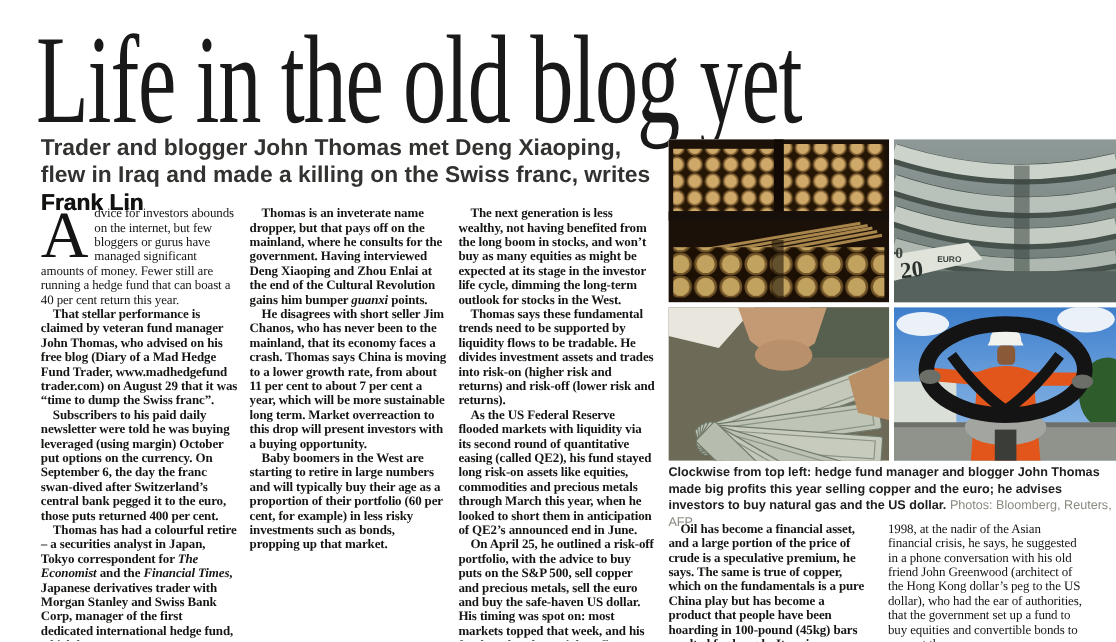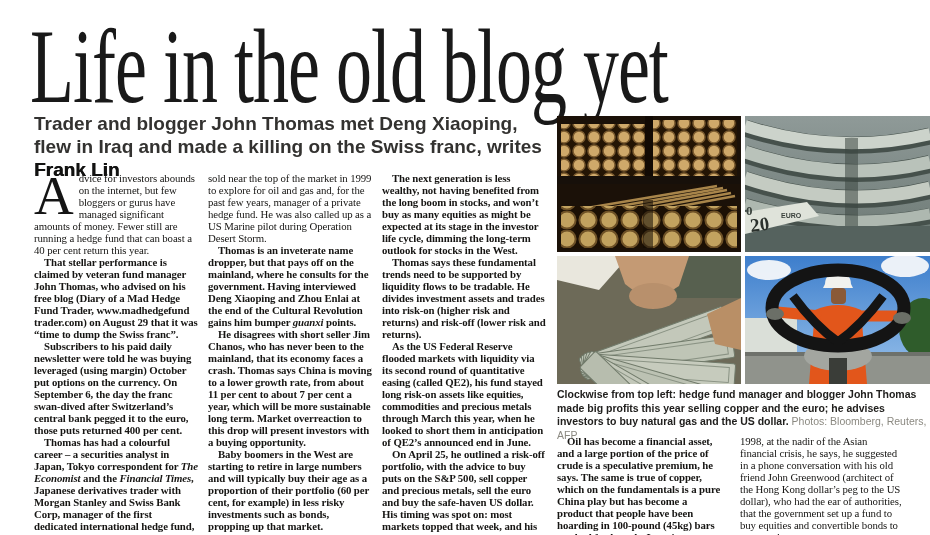--- a/index.html
+++ b/index.html
@@ -38,24 +38,23 @@
 <div class="page">
 
   <h1 class="headline">Life in the old blog yet</h1>
 
   <p class="standfirst"><span>Trader and blogger John Thomas met Deng Xiaoping, flew in Iraq and made a killing on the Swiss franc, writes </span><span class="byline">Frank Lin</span></p>
 
   <div class="col col1">
       <p class="para"><span class="dropcap">A</span><span>dvice for investors abounds on the internet, but few bloggers or gurus have managed significant amounts of money. Fewer still are running a hedge fund that can boast a 40 per cent return this year.</span></p>
       <p class="para ind"><span>That stellar performance is claimed by veteran fund manager John Thomas, who advised on his free blog (Diary of a Mad Hedge Fund Trader, www.madhedgefund trader.com) on August 29 that it was “time to dump the Swiss franc”.</span></p>
       <p class="para ind"><span>Subscribers to his paid daily newsletter were told he was buying leveraged (using margin) October put options on the currency. On September 6, the day the franc swan-dived after Switzerland’s central bank pegged it to the euro, those puts returned 400 per cent.</span></p>
-      <p class="para ind"><span>Thomas has had a colourful career – a securities analyst in Japan, Tokyo correspondent for </span><span class="it">The Economist</span><span> and the </span><span class="it">Financial Times</span><span>, Japanese derivatives trader with Morgan Stanley and Swiss Bank Corp, manager of the first dedicated international hedge fund, which he</span></p>
+      <p class="para ind"><span>Thomas has had a colourful retire – a securities analyst in Japan, Tokyo correspondent for </span><span class="it">The Economist</span><span> and the </span><span class="it">Financial Times</span><span>, Japanese derivatives trader with Morgan Stanley and Swiss Bank Corp, manager of the first dedicated international hedge fund, which he</span></p>
     </div>
   <div class="col col2">
-      <p class="para"><span>sold near the top of the market in 1999 to explore for oil and gas and, for the past few years, manager of a private hedge fund. He was also called up as a US Marine pilot during Operation Desert Storm.</span></p>
       <p class="para ind"><span>Thomas is an inveterate name dropper, but that pays off on the mainland, where he consults for the government. Having interviewed Deng Xiaoping and Zhou Enlai at the end of the Cultural Revolution gains him bumper </span><span class="it">guanxi</span><span> points.</span></p>
       <p class="para ind"><span>He disagrees with short seller Jim Chanos, who has never been to the mainland, that its economy faces a crash. Thomas says China is moving to a lower growth rate, from about 11 per cent to about 7 per cent a year, which will be more sustainable long term. Market overreaction to this drop will present investors with a buying opportunity.</span></p>
       <p class="para ind"><span>Baby boomers in the West are starting to retire in large numbers and will typically buy their age as a proportion of their portfolio (60 per cent, for example) in less risky investments such as bonds, propping up that market.</span></p>
     </div>
   <div class="col col3">
       <p class="para ind"><span>The next generation is less wealthy, not having benefited from the long boom in stocks, and won’t buy as many equities as might be expected at its stage in the investor life cycle, dimming the long-term outlook for stocks in the West.</span></p>
       <p class="para ind"><span>Thomas says these fundamental trends need to be supported by liquidity flows to be tradable. He divides investment assets and trades into risk-on (higher risk and returns) and risk-off (lower risk and returns).</span></p>
       <p class="para ind"><span>As the US Federal Reserve flooded markets with liquidity via its second round of quantitative easing (called QE2), his fund stayed long risk-on assets like equities, commodities and precious metals through March this year, when he looked to short them in anticipation of QE2’s announced end in June.</span></p>
       <p class="para ind"><span>On April 25, he outlined a risk-off portfolio, with the advice to buy puts on the S&amp;P 500, sell copper and precious metals, sell the euro and buy the safe-haven US dollar. His timing was spot on: most markets topped that week, and his fund made substantial profits.</span></p>
     </div>

